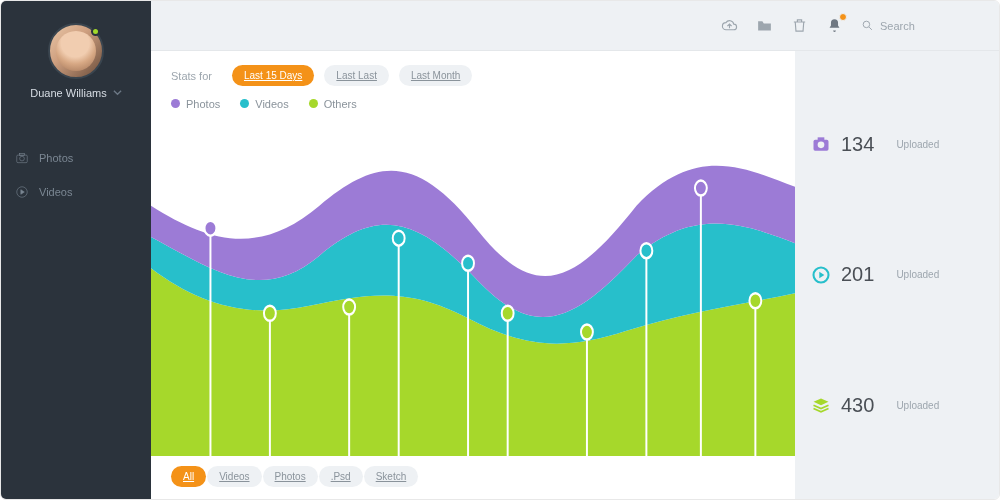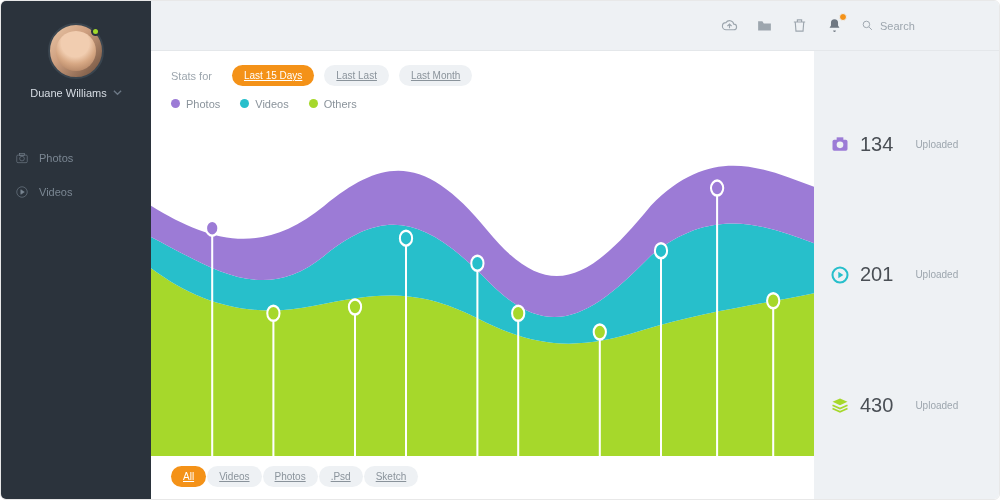--- a/index.html
+++ b/index.html
@@ -44,21 +44,21 @@
 .pill.active { background: #f49218; color: #fff; }
 .legend { display: flex; gap: 20px; padding: 0 20px 8px; font-size: 11px; color: #8a939b; align-items: center; }
 .ldot { width: 9px; height: 9px; border-radius: 50%; display: inline-block; margin-right: 6px; }
 .chart-area { flex: 1; position: relative; margin: 0 0 0 0; }
 .chart-area svg { width: 100%; height: 100%; display: block; }
 
 .filter-row { display: flex; gap: 1px; padding: 10px 20px 0; }
 .filter-row .pill { font-size: 10px; }
 
 
-.right-stats { width: 185px; background: #eef1f4; display: flex; flex-direction: column; justify-content: space-around; padding: 28px 16px; }
+.right-stats { width: 204px; background: #eef1f4; display: flex; flex-direction: column; justify-content: space-around; padding: 28px 16px; }
 .stat { display: flex; align-items: center; gap: 10px; }
 .stat .sico { width: 20px; height: 20px; display: inline-flex; }
 .stat .num { font-size: 20px; color: #4a4f55; font-weight: 500; }
 .stat .sub { font-size: 10px; color: #9da6ae; margin-left: 12px; }
 </style>
 </head>
 <body>
 
 <div class="app">
   <aside class="sidebar">

